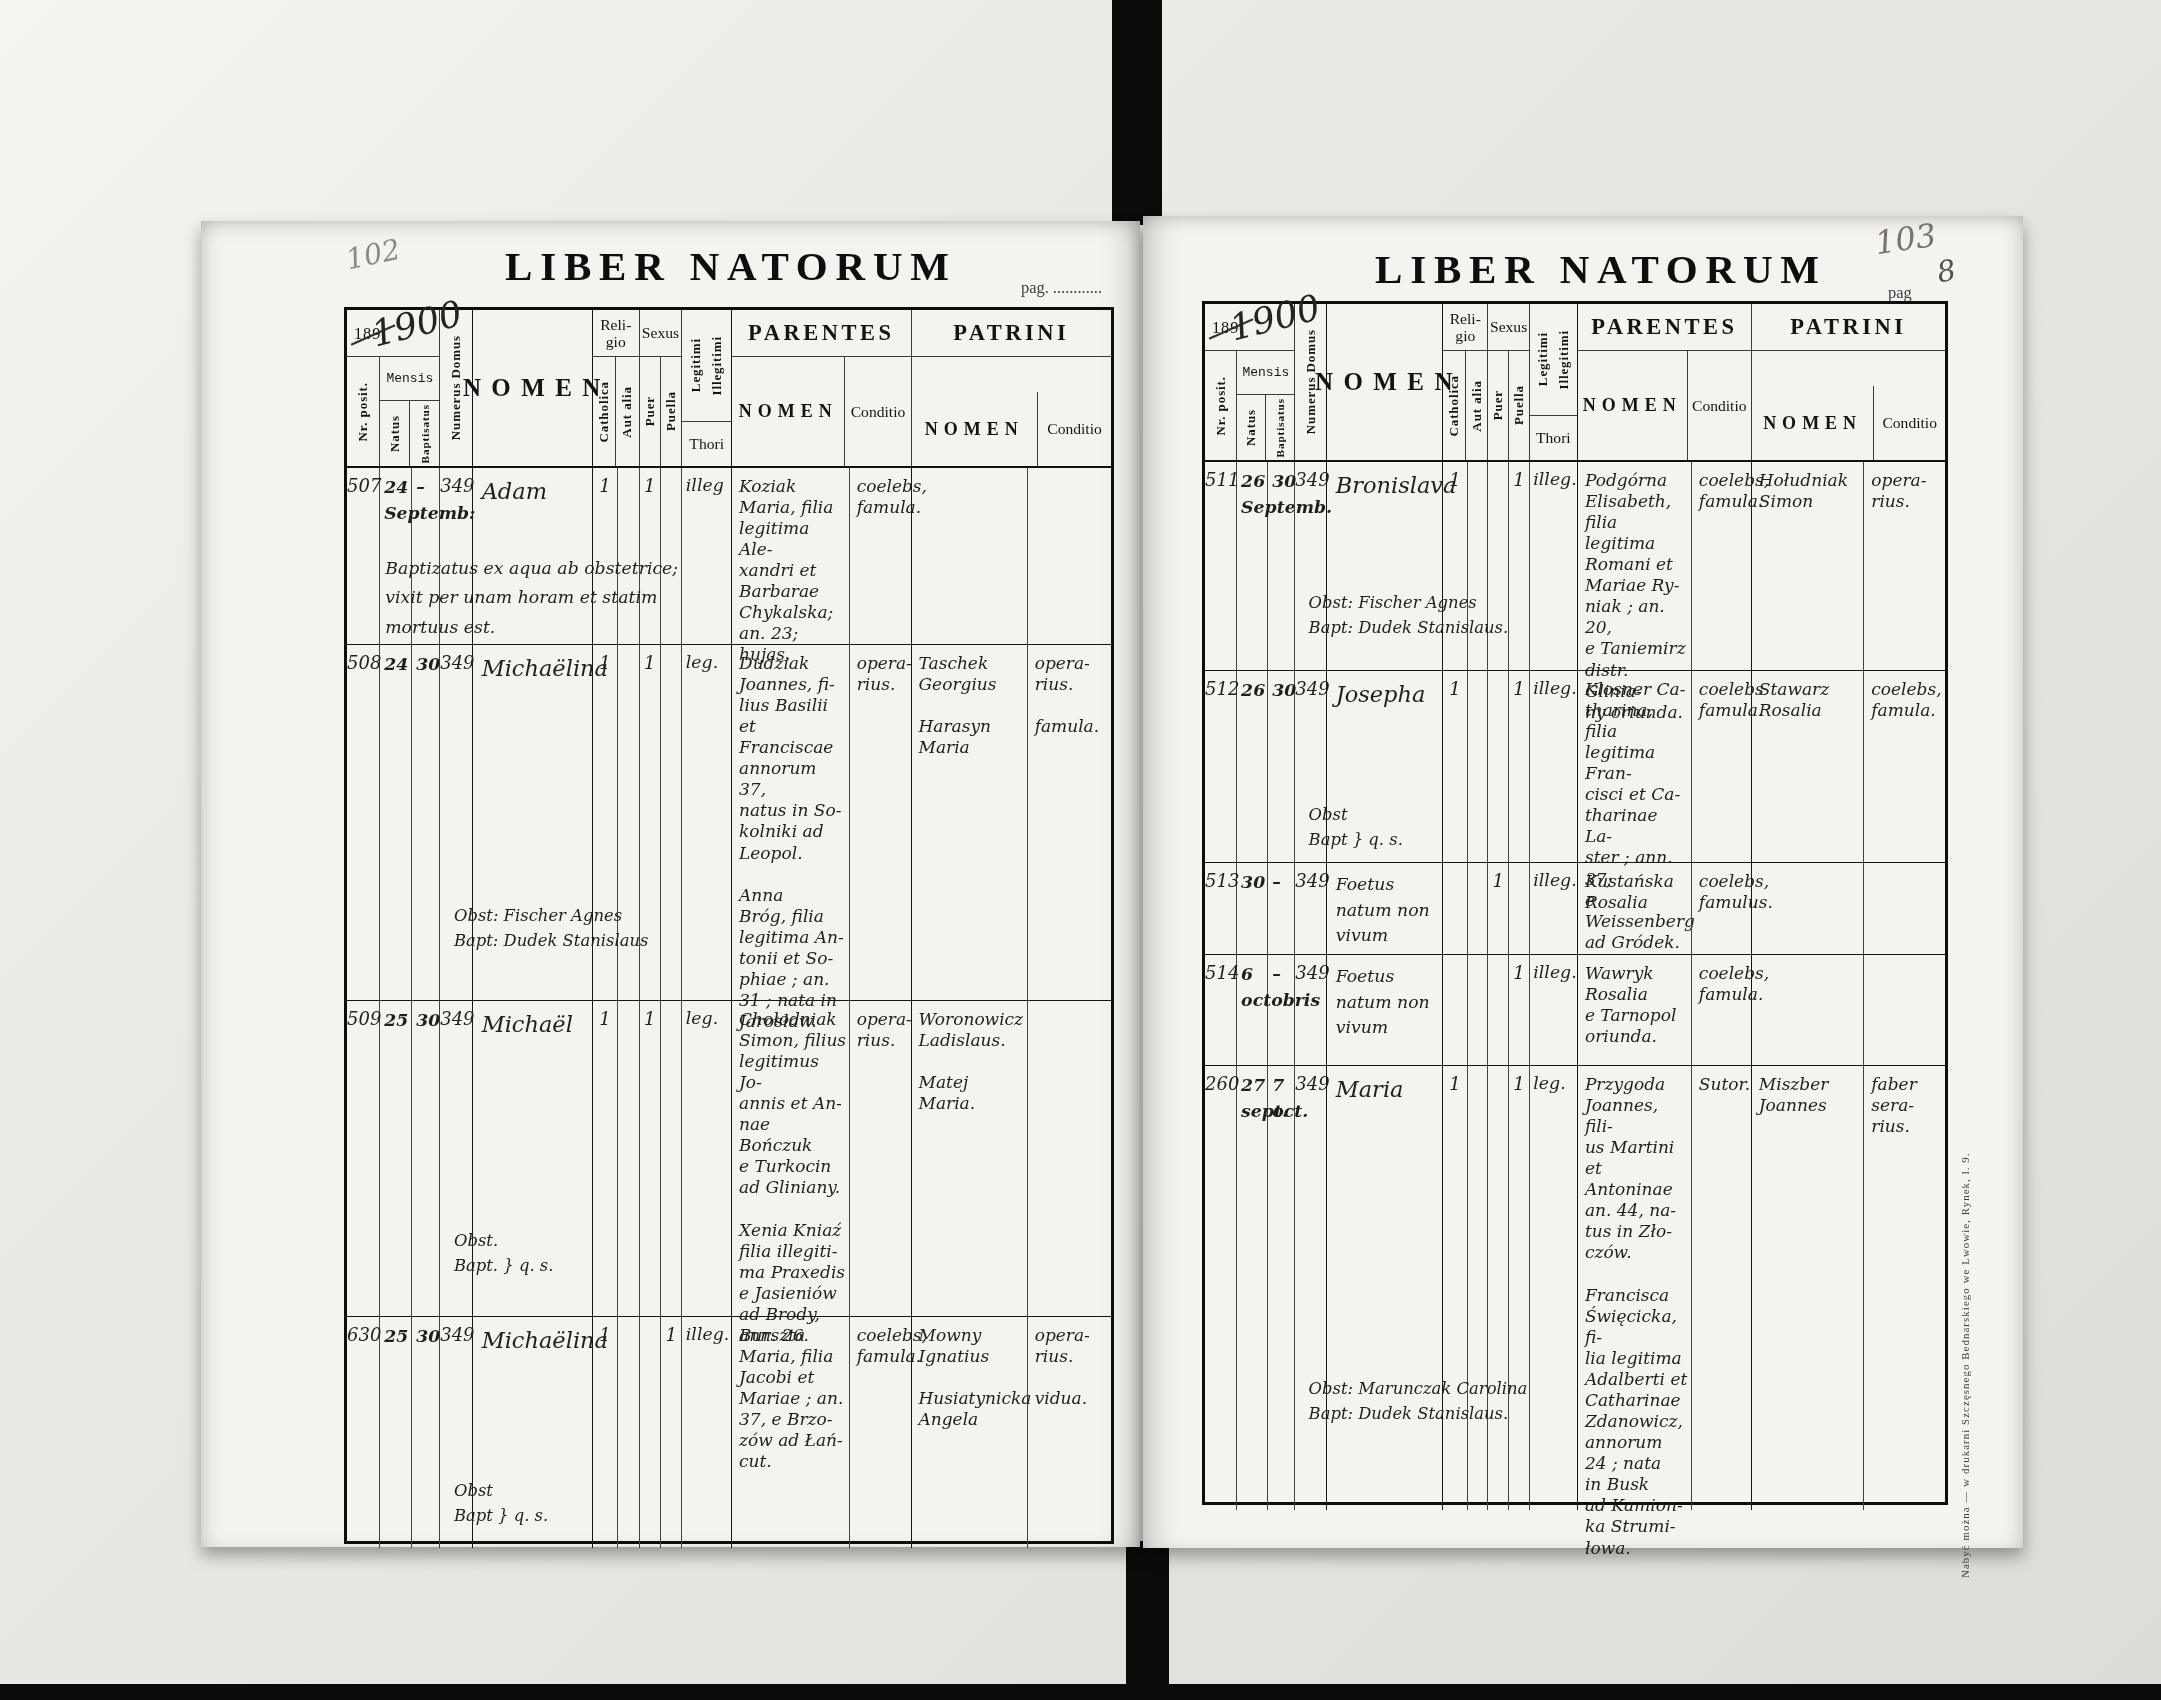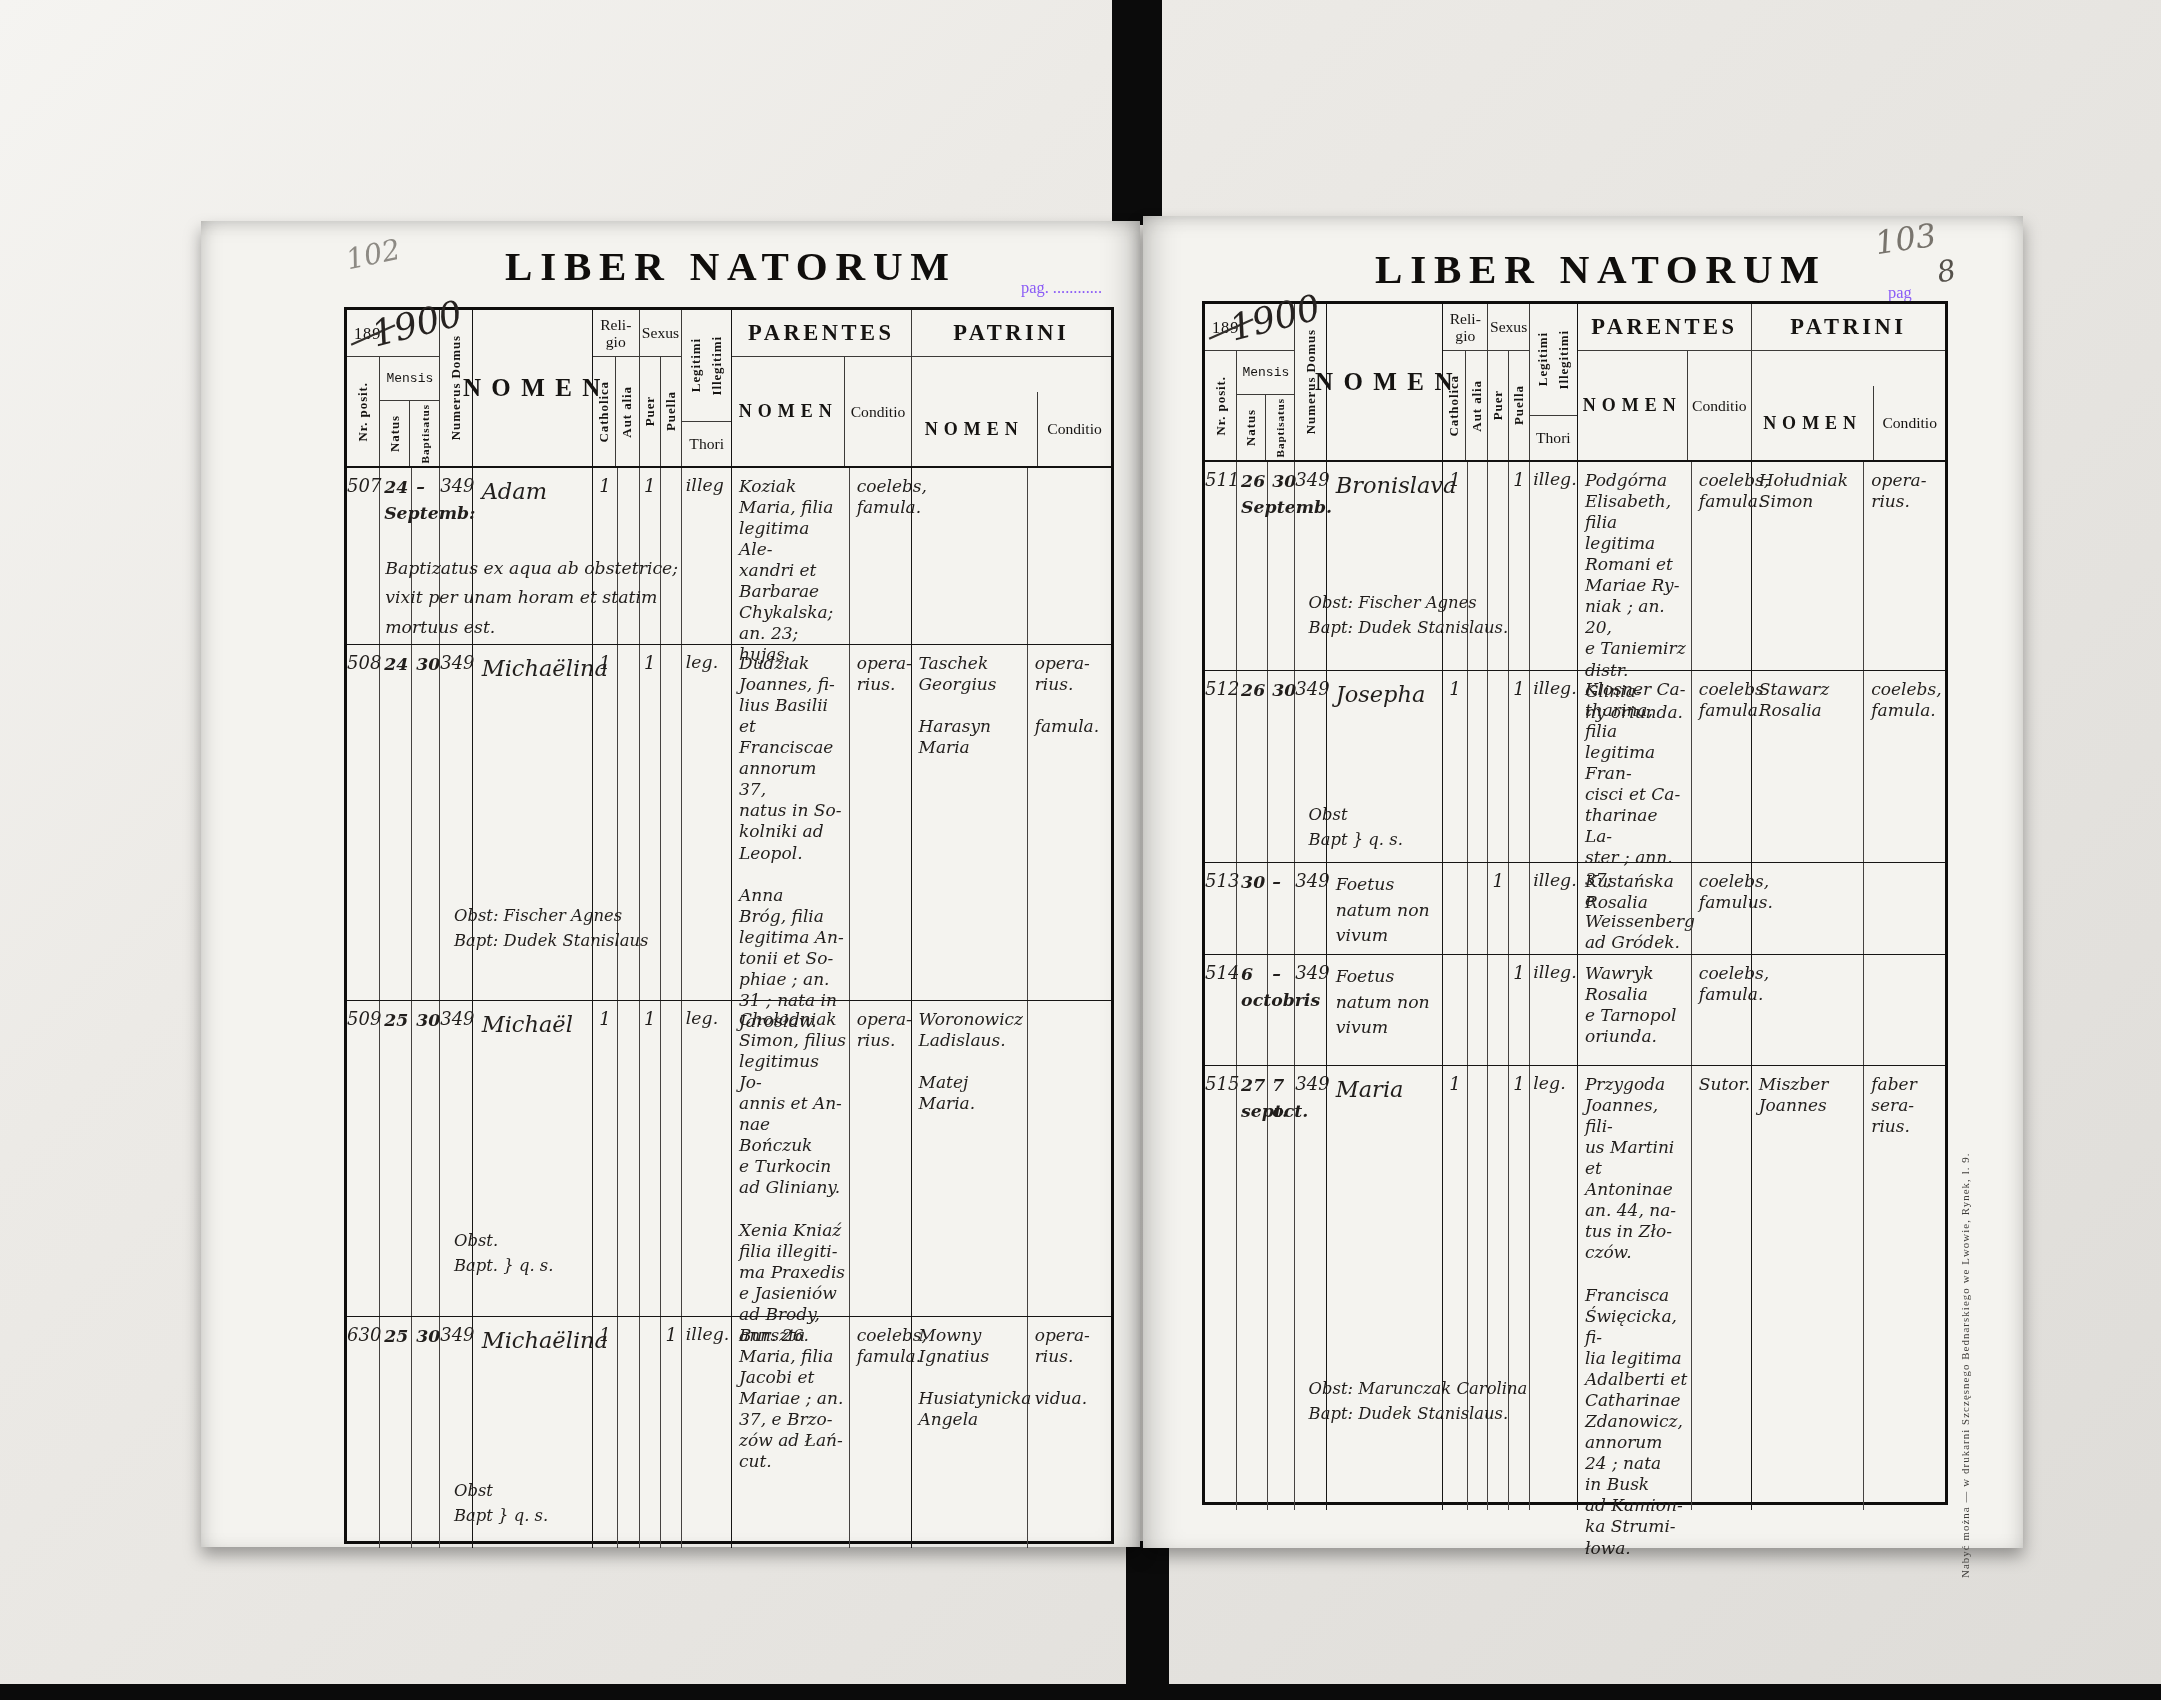--- a/index.html
+++ b/index.html
@@ -14,21 +14,21 @@
   .page{position:absolute;background:#f4f3ef;
     box-shadow:0 8.6px 15.6px rgba(0,0,0,0.35), inset 0 -12px 19px -10.4px rgba(0,0,0,0.28);}
   .page-left{left:201px;top:221px;width:939px;height:1326px;
     box-shadow:0 8.6px 15.6px rgba(0,0,0,0.35), inset -26px 0 35px -22.5px rgba(0,0,0,0.30), inset 12px 0 21px -12px rgba(0,0,0,0.22), inset 0 14px 22.5px -14px rgba(0,0,0,0.18);}
   .page-right{left:1143px;top:216px;width:880px;height:1332px;
     box-shadow:0 8.6px 15.6px rgba(0,0,0,0.35), inset 24px 0 35px -22.5px rgba(0,0,0,0.30), inset -12px 0 21px -12px rgba(0,0,0,0.20), inset 0 14px 22.5px -14px rgba(0,0,0,0.18);}
   .printed{font-family:"Liberation Serif","DejaVu Serif",serif;}
   .hw{font-family:"DejaVu Serif",serif;font-style:italic;color:#211e1c;}
   .pre{white-space:pre-line;}
   .book-title{position:absolute;font-weight:bold;font-size:41px;letter-spacing:7.8px;color:#100e0c;}
-  .pag{position:absolute;font-size:16.4px;color:#8b5cf6;}
+  .pag{position:absolute;font-size:16.4px;color:#404040;}
   .pencil{position:absolute;font-family:"DejaVu Serif",serif;font-style:italic;}
   .mark-102{left:145px;top:17.3px;font-size:28.5px;color:#8d8a84;transform:rotate(-12deg);}
   .mark-103{left:732px;top:3.5px;font-size:32px;color:#78746d;transform:rotate(-8deg);}
   .mark-8{left:794px;top:38px;font-size:29px;color:#55514b;transform:rotate(-10deg);}
   .imprint{position:absolute;left:816px;top:739px;height:623px;width:19px;
     writing-mode:vertical-rl;transform:rotate(180deg);font-size:10.8px;letter-spacing:1.1px;color:#3f3d3a;}
   
   .ptable{position:absolute;border:3.5px solid #0e0d0c;background:transparent;box-sizing:border-box;
     display:flex;flex-direction:column;}
   .tbl-left{left:143px;top:86px;width:770px;height:1237px;}
@@ -507,21 +507,21 @@
 Rosalia
 e Tarnopol
 oriunda.</div>
         <div class="c w12 text-c hw pre hv">coelebs,
 famula.</div>
         <div class="c w13 text-c hw pre"></div>
         <div class="c w14 text-c hw pre"></div>
       </div>
 
       <div class="trow last" style="height:444px">
-        <div class="c w1 num-c hw">515</div>
+        <div class="c w1 num-c hw">260</div>
         <div class="c w2 date-c hw">27
 sept.</div>
         <div class="c w3 date-c hw">7
 oct.</div>
         <div class="c w4 num-c hw hv">349</div>
         <div class="c w5 name-c hw hv pre">Maria</div>
         <div class="c w6 mark-c hw">1</div>
         <div class="c w7 mark-c hw"></div>
         <div class="c w8 mark-c hw"></div>
         <div class="c w9 mark-c hw">1</div>

